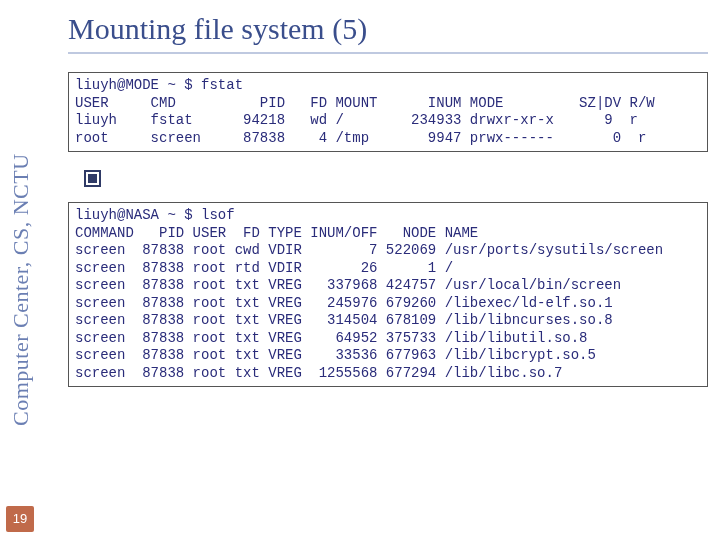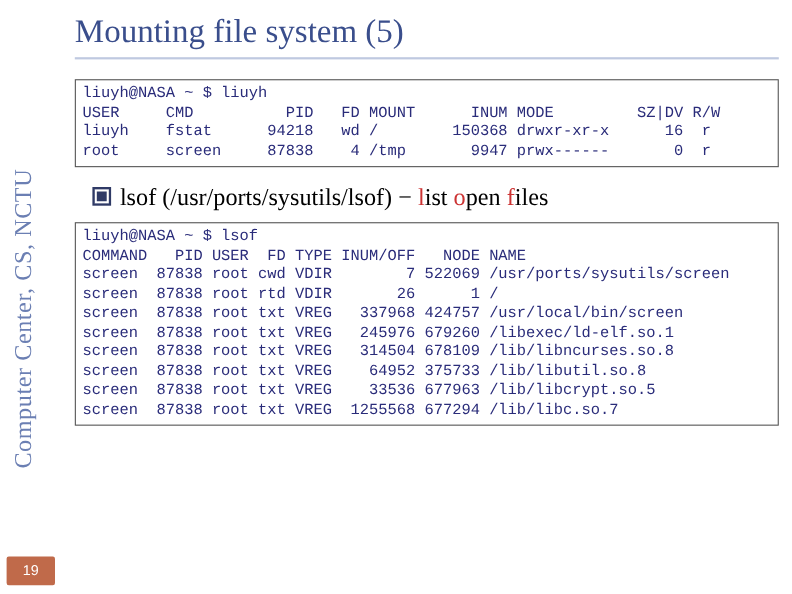--- a/index.html
+++ b/index.html
@@ -28,21 +28,21 @@
     font-size: 22px;
     writing-mode: vertical-rl;
     text-orientation: sideways;
     transform: rotate(180deg);
     letter-spacing: 0.5px;
   }
   .pagenum {
     position: absolute;
     left: 6px;
     bottom: 8px;
-    width: 44px;
+    width: 28px;
     height: 26px;
     background: #C06A4A;
     color: #ffffff;
     font-family: Arial, sans-serif;
     font-size: 13px;
     text-align: center;
     line-height: 26px;
     border-radius: 2px;
   }
   .content {
@@ -105,27 +105,27 @@
   <div class="sidebar-text">Computer Center, CS, NCTU</div>
 
   <div class="pagenum">19</div>
 
   <div class="content">
 
     <div class="title">Mounting file system (5)</div>
     <div class="rule"></div>
 
 
-    <div class="codeblock"><span>liuyh@NASA ~ $ liuyh</span>
+    <div class="codeblock"><span>liuyh@MODE ~ $ fstat</span>
 <span>USER     CMD          PID   FD MOUNT      INUM MODE         SZ|DV R/W</span>
-<span>liuyh    fstat      94218   wd /        150368 drwxr-xr-x      16  r</span>
+<span>liuyh    fstat      94218   wd /        234933 drwxr-xr-x      9  r</span>
 <span>root     screen     87838    4 /tmp       9947 prwx------       0  r</span></div>
 
     <div class="bullet">
-      <span class="bullet-marker"></span><span class="lsof-expansion"><span>lsof (/usr/ports/sysutils/lsof)</span><span> − </span><span class="red">l</span><span>ist </span><span class="red">o</span><span>pen </span><span class="red">f</span><span>iles</span></span>
+      <span class="bullet-marker"></span>
     </div>
 
     <div class="codeblock"><span>liuyh@NASA ~ $ lsof</span>
 <span>COMMAND   PID USER  FD TYPE INUM/OFF   NODE NAME</span>
 <span>screen  87838 root cwd VDIR        7 522069 /usr/ports/sysutils/screen</span>
 <span>screen  87838 root rtd VDIR       26      1 /</span>
 <span>screen  87838 root txt VREG   337968 424757 /usr/local/bin/screen</span>
 <span>screen  87838 root txt VREG   245976 679260 /libexec/ld-elf.so.1</span>
 <span>screen  87838 root txt VREG   314504 678109 /lib/libncurses.so.8</span>
 <span>screen  87838 root txt VREG    64952 375733 /lib/libutil.so.8</span>

